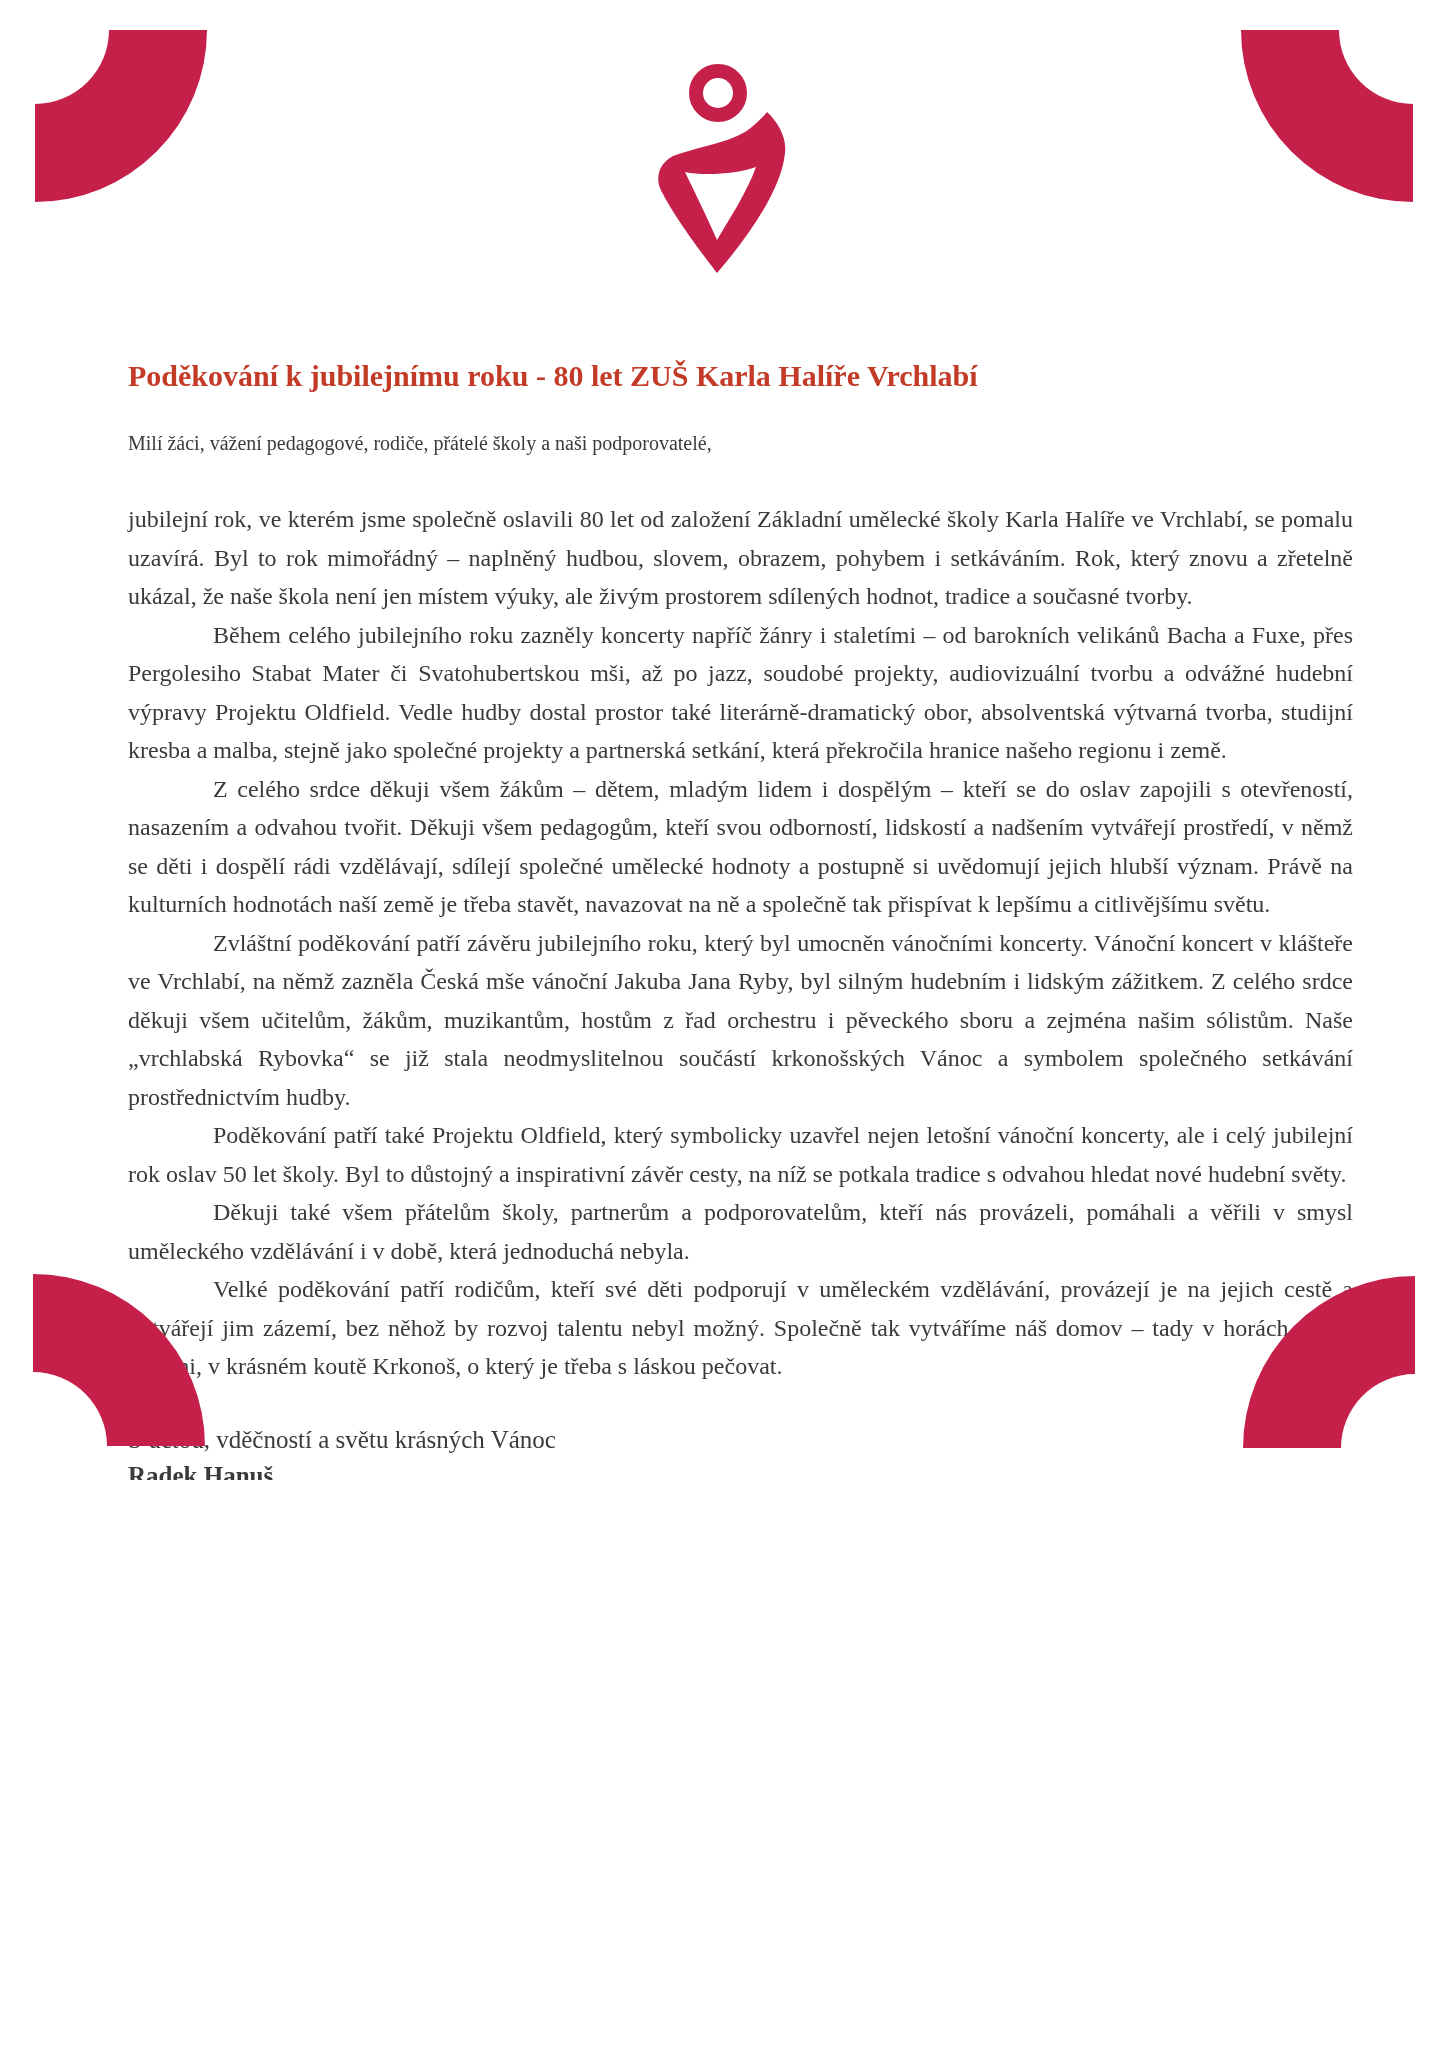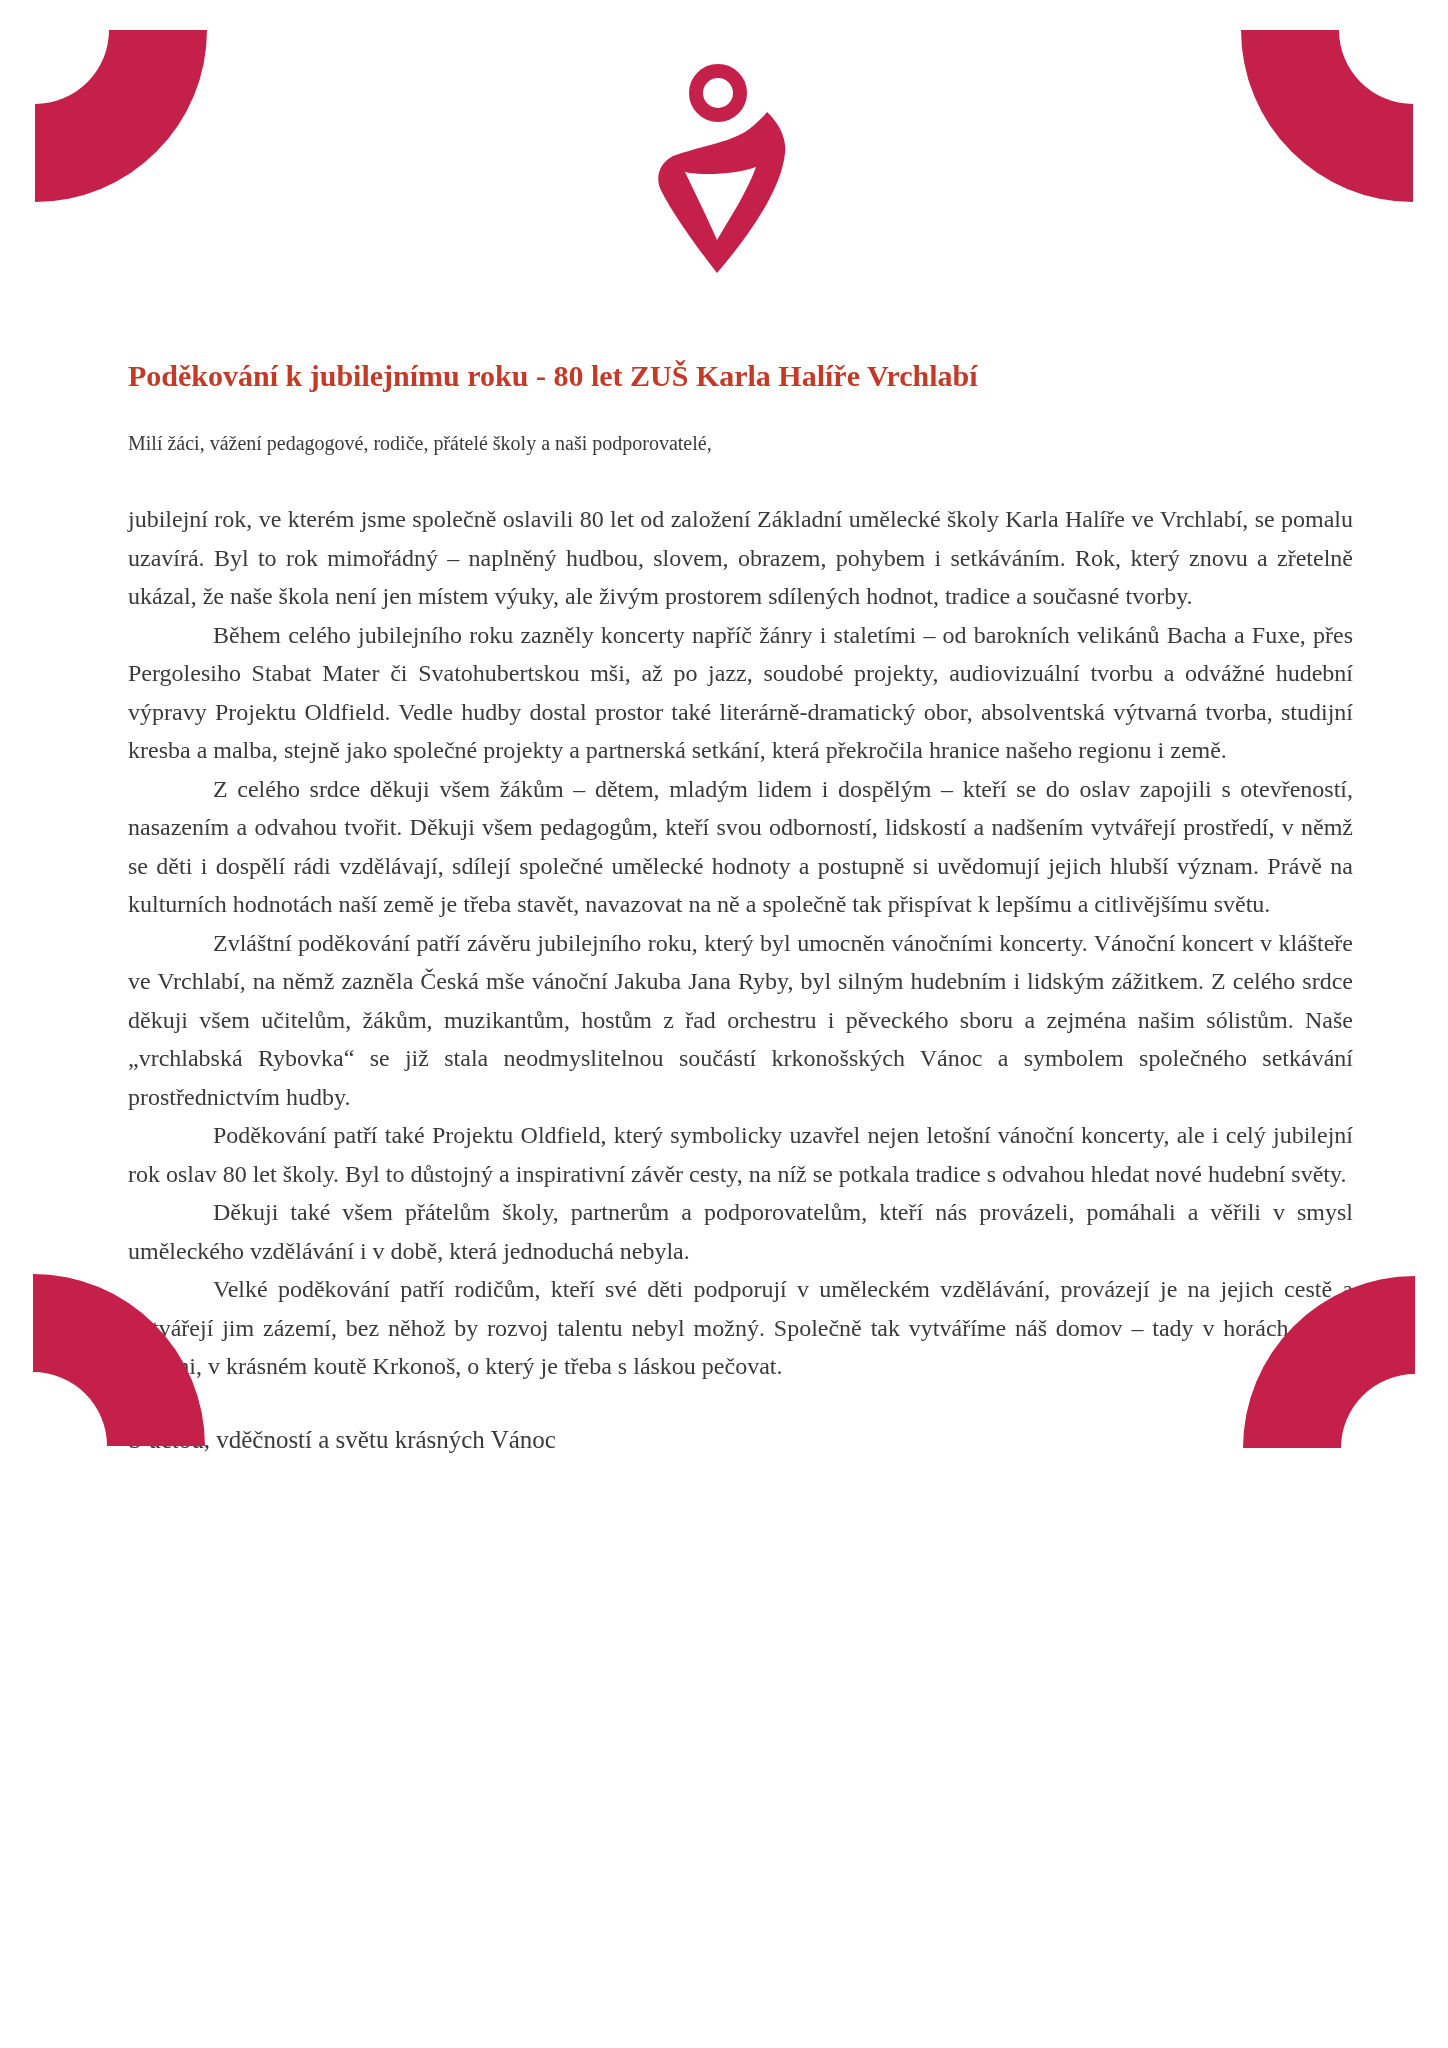--- a/index.html
+++ b/index.html
@@ -90,23 +90,24 @@
   <div class="content">
     <h1 class="letter-title">Poděkování k jubilejnímu roku - 80 let ZUŠ Karla Halíře Vrchlabí</h1>
 
     <p class="salutation">Milí žáci, vážení pedagogové, rodiče, přátelé školy a naši podporovatelé,</p>
 
     <div class="letter-body">
         <p>jubilejní rok, ve kterém jsme společně oslavili 80 let od založení Základní umělecké školy Karla Halíře ve Vrchlabí, se pomalu uzavírá. Byl to rok mimořádný – naplněný hudbou, slovem, obrazem, pohybem i setkáváním. Rok, který znovu a zřetelně ukázal, že naše škola není jen místem výuky, ale živým prostorem sdílených hodnot, tradice a současné tvorby.</p>
         <p class="indent">Během celého jubilejního roku zazněly koncerty napříč žánry i staletími – od barokních velikánů Bacha a Fuxe, přes Pergolesiho Stabat Mater či Svatohubertskou mši, až po jazz, soudobé projekty, audiovizuální tvorbu a odvážné hudební výpravy Projektu Oldfield. Vedle hudby dostal prostor také literárně-dramatický obor, absolventská výtvarná tvorba, studijní kresba a malba, stejně jako společné projekty a partnerská setkání, která překročila hranice našeho regionu i země.</p>
         <p class="indent">Z celého srdce děkuji všem žákům – dětem, mladým lidem i dospělým – kteří se do oslav zapojili s otevřeností, nasazením a odvahou tvořit. Děkuji všem pedagogům, kteří svou odborností, lidskostí a nadšením vytvářejí prostředí, v němž se děti i dospělí rádi vzdělávají, sdílejí společné umělecké hodnoty a postupně si uvědomují jejich hlubší význam. Právě na kulturních hodnotách naší země je třeba stavět, navazovat na ně a společně tak přispívat k lepšímu a citlivějšímu světu.</p>
         <p class="indent">Zvláštní poděkování patří závěru jubilejního roku, který byl umocněn vánočními koncerty. Vánoční koncert v klášteře ve Vrchlabí, na němž zazněla Česká mše vánoční Jakuba Jana Ryby, byl silným hudebním i lidským zážitkem. Z celého srdce děkuji všem učitelům, žákům, muzikantům, hostům z řad orchestru i pěveckého sboru a zejména našim sólistům. Naše „vrchlabská Rybovka“ se již stala neodmyslitelnou součástí krkonošských Vánoc a symbolem společného setkávání prostřednictvím hudby.</p>
-        <p class="indent">Poděkování patří také Projektu Oldfield, který symbolicky uzavřel nejen letošní vánoční koncerty, ale i celý jubilejní rok oslav 80 let školy. Byl to důstojný a inspirativní závěr cesty, na níž se potkala tradice s odvahou hledat nové hudební světy.</p>
+        <p class="indent">Poděkování patří také Projektu Oldfield, který symbolicky uzavřel nejen letošní vánoční koncerty, ale i celý jubilejní rok oslav 50 let školy. Byl to důstojný a inspirativní závěr cesty, na níž se potkala tradice s odvahou hledat nové hudební světy.</p>
         <p class="indent">Děkuji také všem přátelům školy, partnerům a podporovatelům, kteří nás provázeli, pomáhali a věřili v smysl uměleckého vzdělávání i v době, která jednoduchá nebyla.</p>
         <p class="indent">Velké poděkování patří rodičům, kteří své děti podporují v uměleckém vzdělávání, provázejí je na jejich cestě a vytvářejí jim zázemí, bez něhož by rozvoj talentu nebyl možný. Společně tak vytváříme náš domov – tady v horách a pod horami, v krásném koutě Krkonoš, o který je třeba s láskou pečovat.</p>
       </div>
 
     <div class="closing">
       <div>S úctou, vděčností a světu krásných Vánoc</div>
+      <div class="name">Radek Hanuš</div>
     </div>
   </div>
 
 </div>
 
 </body></html>

